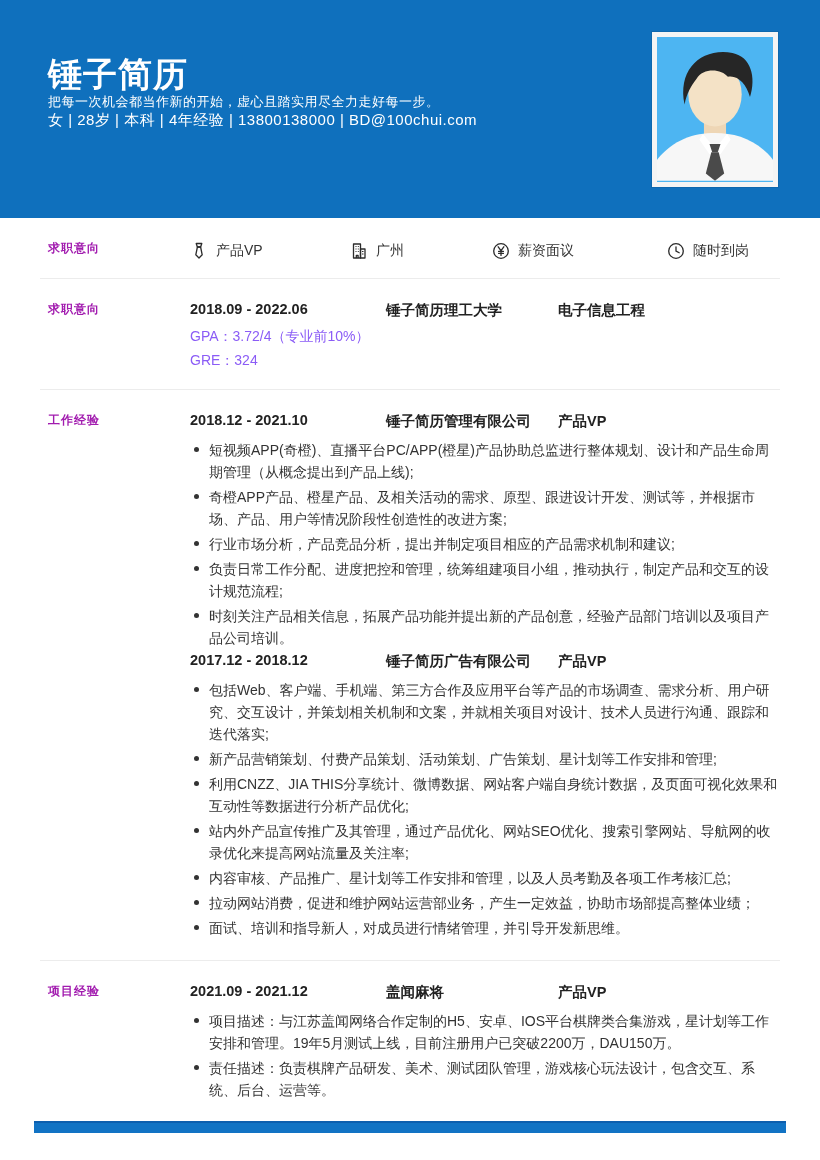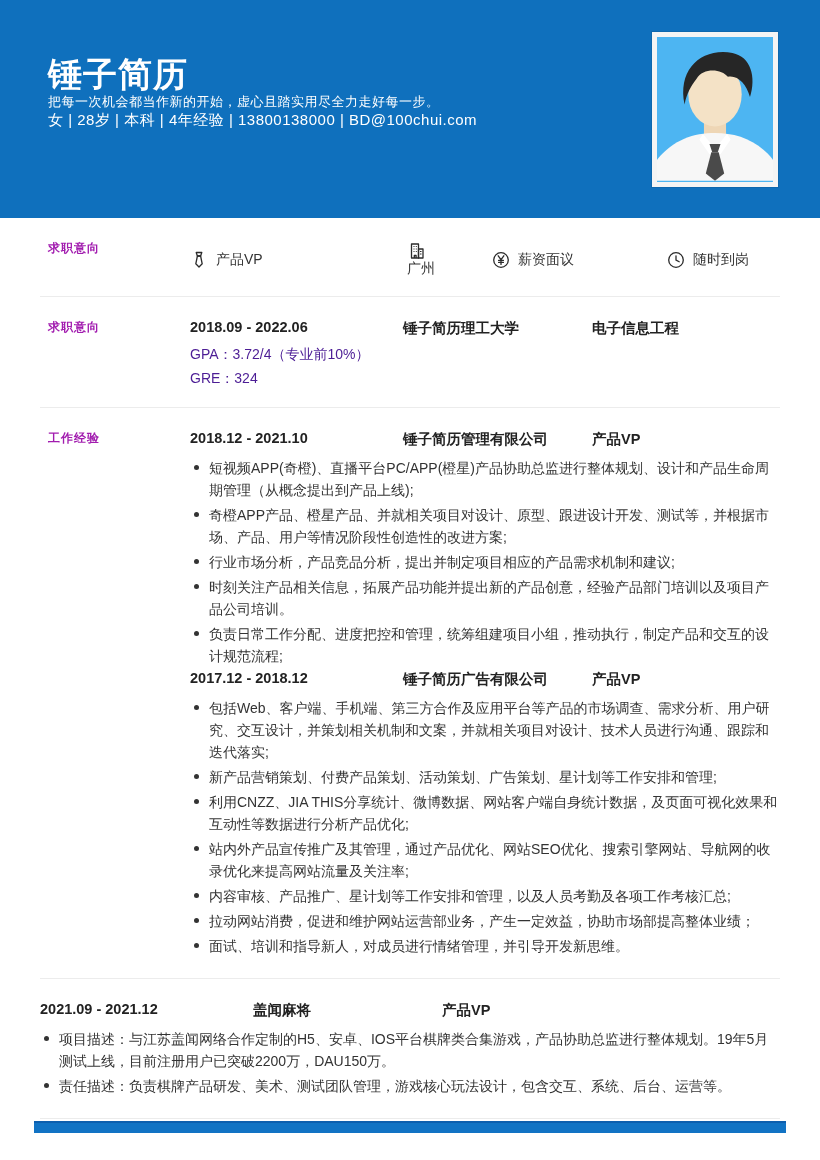--- a/index.html
+++ b/index.html
@@ -67,31 +67,31 @@
   .divider {
     border-top: 1px solid #ececec;
     height: 0;
   }
 
   
   .intent-row { display: flex; align-items: center; padding-top: 2px; }
   .intent-item { display: flex; align-items: center; font-size: 14px; color: #333; }
   .intent-item .icn { width: 18px; height: 18px; margin-right: 8px; flex: 0 0 18px; }
   .intent-item:nth-child(1) { width: 160px; }
-  .intent-item:nth-child(2) { width: 142px; flex-direction: column; }
+  .intent-item:nth-child(2) { width: 142px; }
   .intent-item:nth-child(3) { width: 175px; }
   .icn svg { display: block; width: 18px; height: 18px; }
 
   
-  .row3 { display: flex; font-weight: bold; color: #222; font-size: 14.5px; margin-bottom: 6px; gap: 17px; }
+  .row3 { display: flex; font-weight: bold; color: #222; font-size: 14.5px; margin-bottom: 6px; }
   .row3 .c-date { width: 196px; flex: 0 0 196px; }
   .row3 .c-mid  { width: 172px; flex: 0 0 172px; }
   .row3 .c-role { flex: 1 1 auto; }
 
-  .plain-line { font-size: 14px; color: #4c1d95; line-height: 21px; margin-top: 3px; }
+  .plain-line { font-size: 14px; color: #8b5cf6; line-height: 21px; margin-top: 3px; }
 
   
   ul.bullets { list-style: none; margin-top: 8px; }
   ul.bullets li {
     position: relative;
     padding-left: 19px;
     font-size: 14px;
     line-height: 22px;
     color: #333;
     margin-bottom: 3px;
@@ -221,24 +221,24 @@
       <div class="section-body">
 
         <div>
           <div class="row3">
             <span class="c-date">2018.12 - 2021.10</span>
             <span class="c-mid">锤子简历管理有限公司</span>
             <span class="c-role">产品VP</span>
           </div>
           <ul class="bullets">
             <li>短视频APP(奇橙)、直播平台PC/APP(橙星)产品协助总监进行整体规划、设计和产品生命周期管理（从概念提出到产品上线);</li>
-            <li>奇橙APP产品、橙星产品、并就相关项目对设计、原型、跟进设计开发、测试等，并根据市场、产品、用户等情况阶段性创造性的改进方案;</li>
+            <li>奇橙APP产品、橙星产品、及相关活动的需求、原型、跟进设计开发、测试等，并根据市场、产品、用户等情况阶段性创造性的改进方案;</li>
             <li>行业市场分析，产品竞品分析，提出并制定项目相应的产品需求机制和建议;</li>
+            <li>负责日常工作分配、进度把控和管理，统筹组建项目小组，推动执行，制定产品和交互的设计规范流程;</li>
             <li>时刻关注产品相关信息，拓展产品功能并提出新的产品创意，经验产品部门培训以及项目产品公司培训。</li>
-            <li>负责日常工作分配、进度把控和管理，统筹组建项目小组，推动执行，制定产品和交互的设计规范流程;</li>
           </ul>
         </div>
 
         <div class="job2-block">
           <div class="row3">
             <span class="c-date">2017.12 - 2018.12</span>
             <span class="c-mid">锤子简历广告有限公司</span>
             <span class="c-role">产品VP</span>
           </div>
           <ul class="bullets">
@@ -251,28 +251,29 @@
             <li>面试、培训和指导新人，对成员进行情绪管理，并引导开发新思维。</li>
           </ul>
         </div>
 
       </div>
     </div>
 
     <div class="divider"></div>
 
     <div class="section">
+      <div class="section-title">项目经验</div>
       <div class="section-body">
         <div class="row3">
           <span class="c-date">2021.09 - 2021.12</span>
           <span class="c-mid">盖闻麻将</span>
           <span class="c-role">产品VP</span>
         </div>
         <ul class="bullets">
-          <li>项目描述：与江苏盖闻网络合作定制的H5、安卓、IOS平台棋牌类合集游戏，产品协助总监进行整体规划。19年5月测试上线，目前注册用户已突破2200万，DAU150万。</li>
+          <li>项目描述：与江苏盖闻网络合作定制的H5、安卓、IOS平台棋牌类合集游戏，星计划等工作安排和管理。19年5月测试上线，目前注册用户已突破2200万，DAU150万。</li>
           <li>责任描述：负责棋牌产品研发、美术、测试团队管理，游戏核心玩法设计，包含交互、系统、后台、运营等。</li>
         </ul>
       </div>
     </div>
 
     <div class="divider"></div>
 
     <div class="section">
       
       

